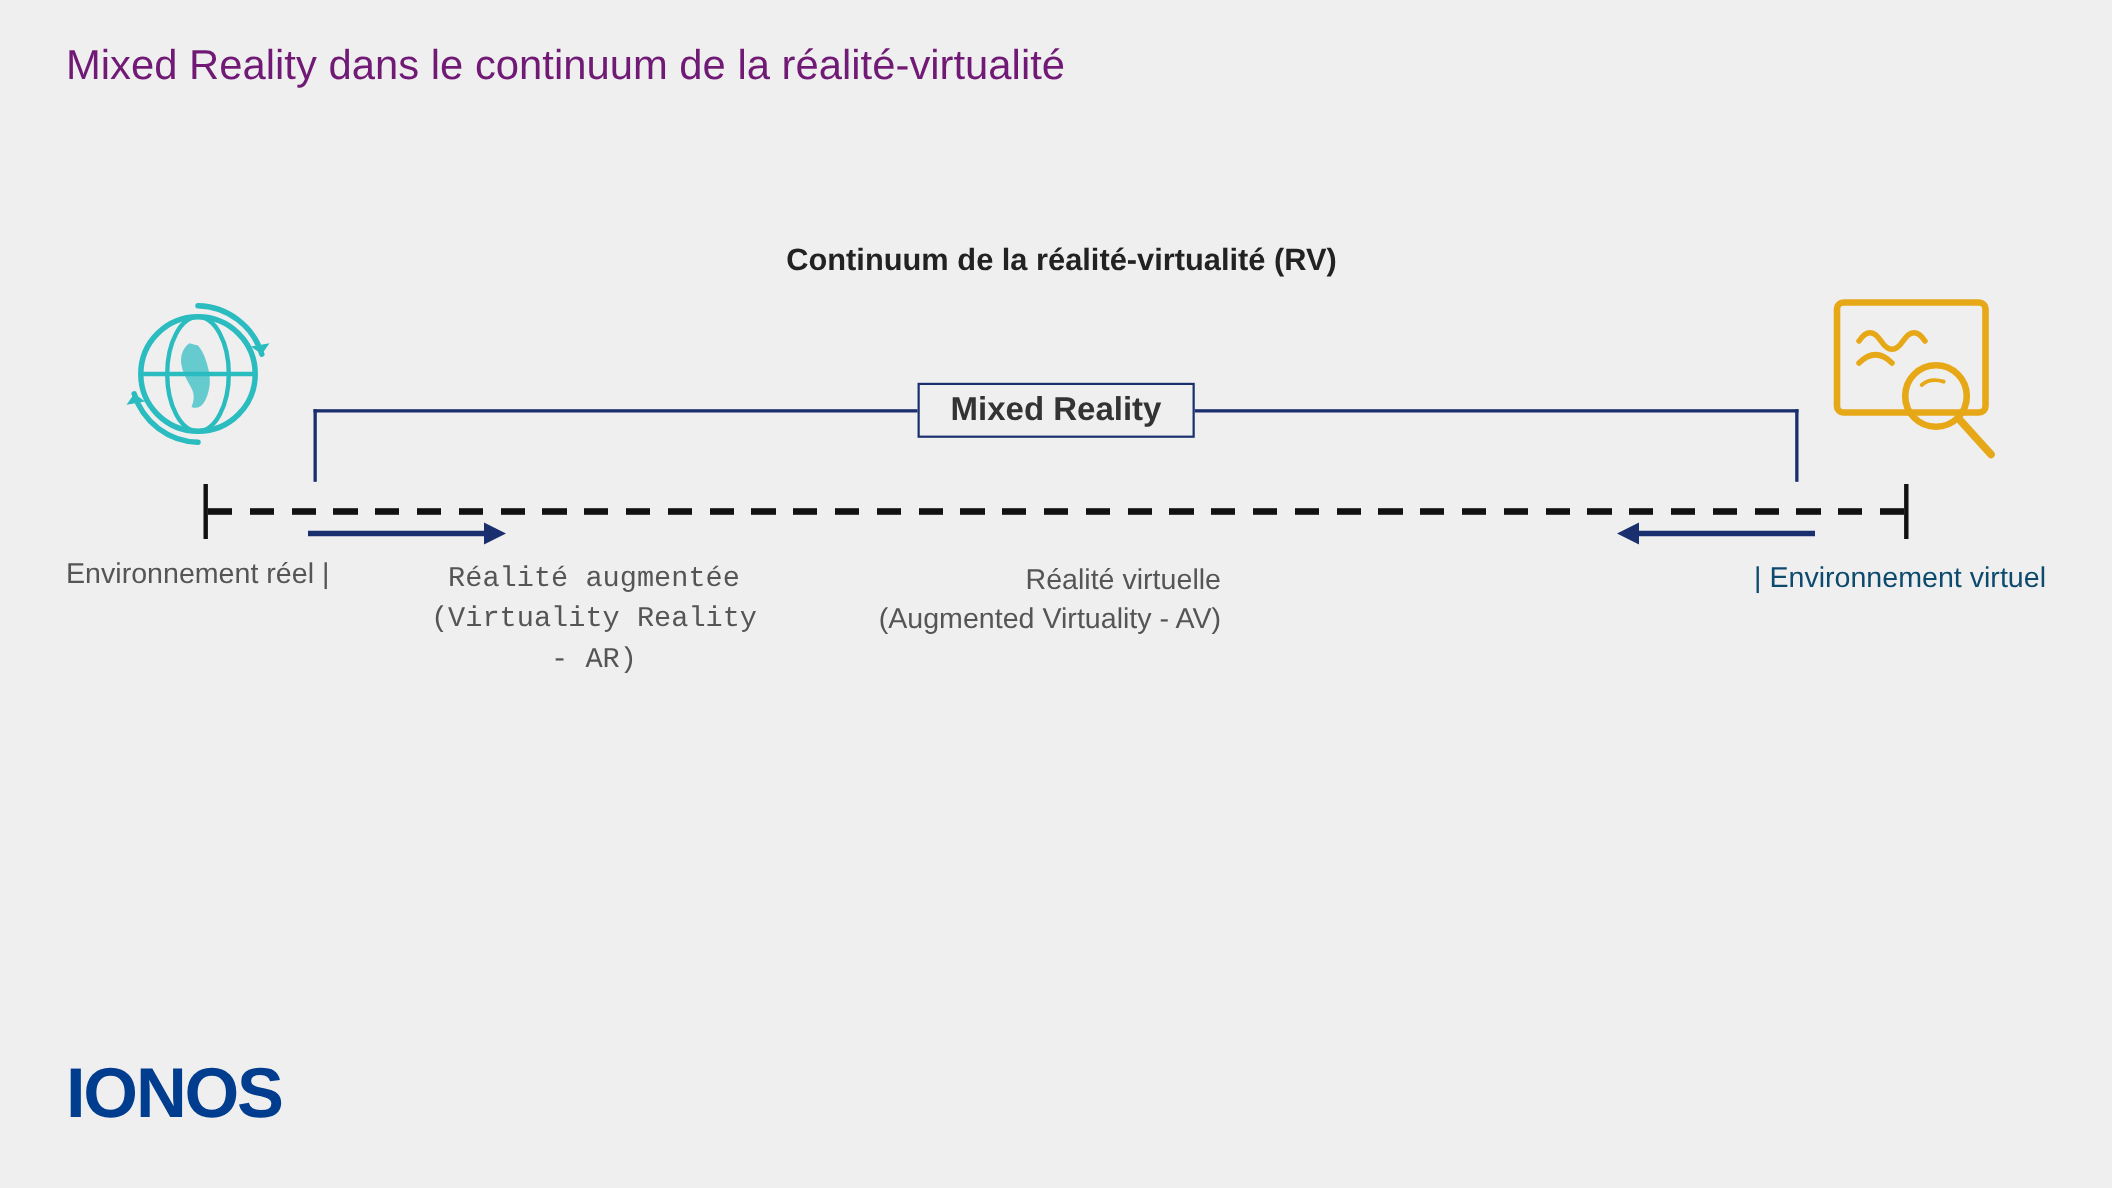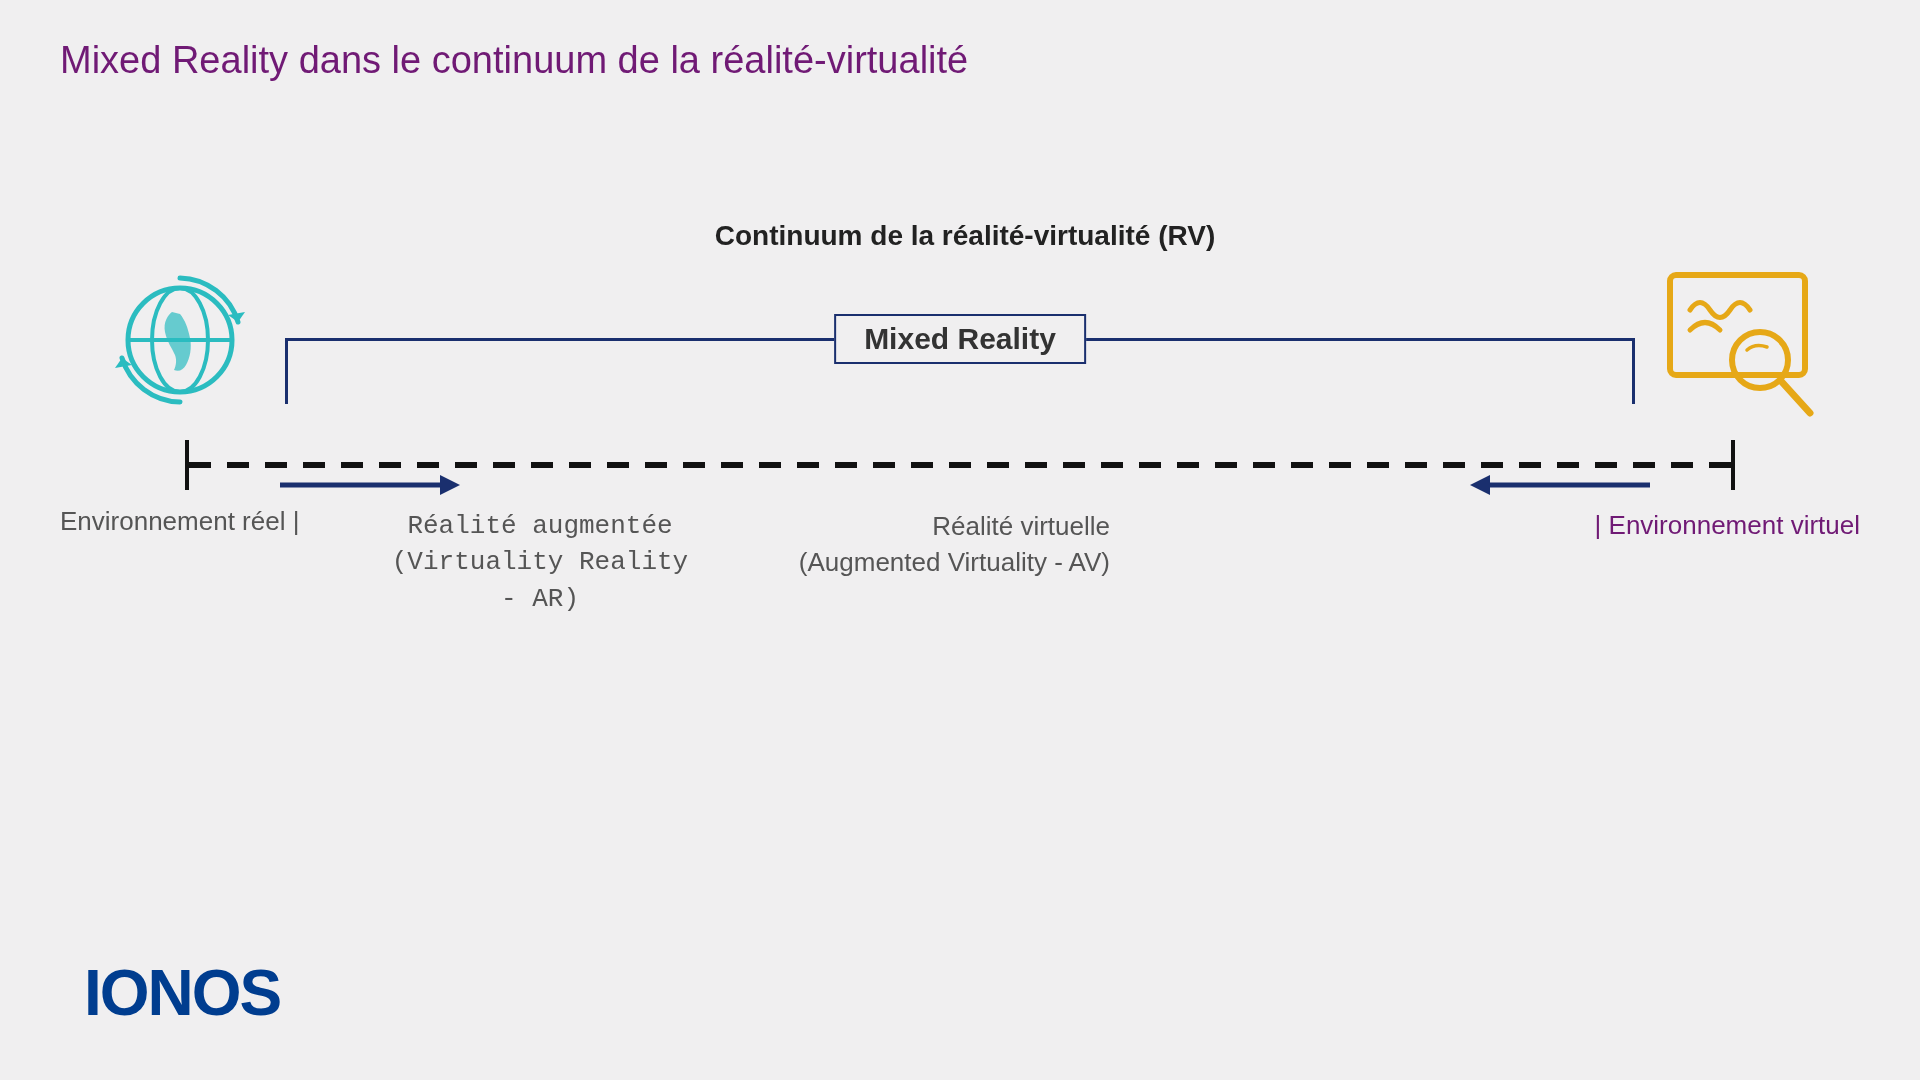--- a/index.html
+++ b/index.html
@@ -49,21 +49,21 @@
       position: absolute;
       top: 255px;
       right: 90px;
       width: 175px;
       height: 175px;
     }
 
     
     .mixed-reality-bracket {
       position: absolute;
-      top: 314px;
+      top: 348px;
       left: 285px;
       right: 285px;
       height: 90px;
       padding-left: 12px;
     }
 
     .mr-label-box {
       position: absolute;
       top: 0;
       left: 50%;
@@ -191,37 +191,36 @@
       text-align: right;
       width: 340px;
       line-height: 1.4;
     }
 
     .label-env-virtuel {
       position: absolute;
       top: 510px;
       right: 60px;
       font-size: 26px;
-      color: #701a75;
+      color: #0c4a6e;
       white-space: nowrap;
     }
 
     
     .ionos-logo {
       position: absolute;
       bottom: 50px;
       left: 60px;
     }
 
     .ionos-logo-text {
       font-size: 64px;
       font-weight: 900;
       color: #003d8f;
       letter-spacing: -2px;
-      margin-left: 24px;
     }
   </style>
 </head>
 <body>
 
 <div class="page-title">Mixed Reality dans le continuum de la réalité-virtualité</div>
 
 <div class="continuum-label">Continuum de la réalité-virtualité (RV)</div>
 
 <div class="globe-icon">

